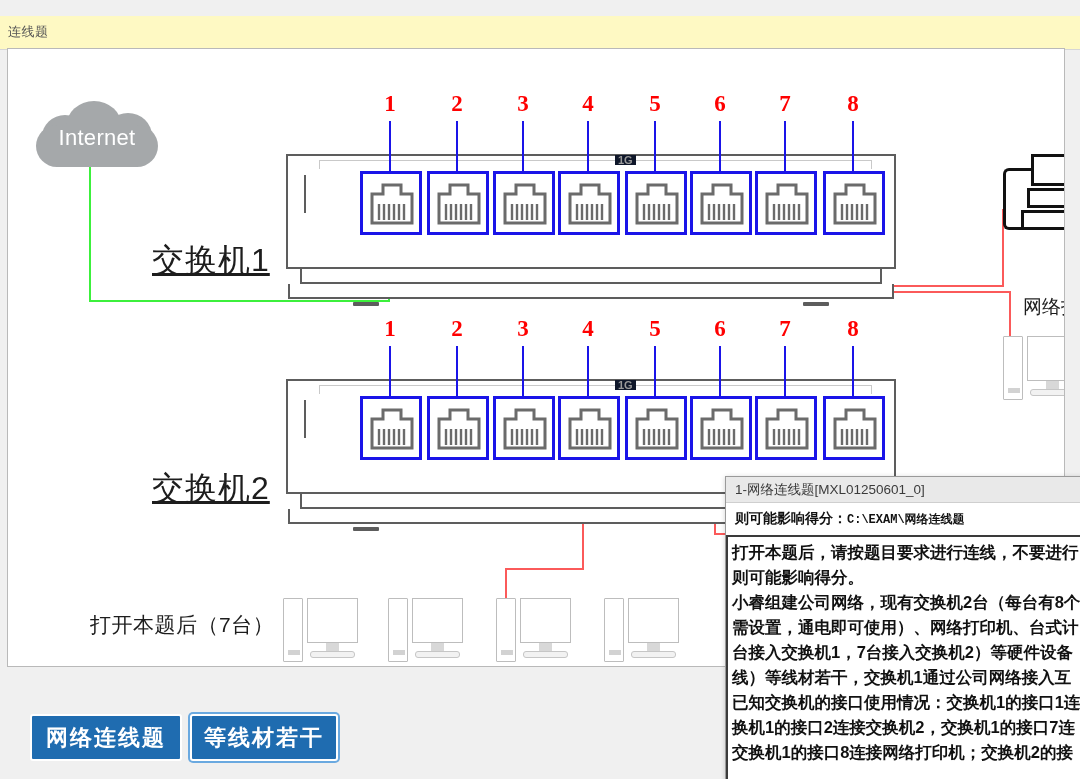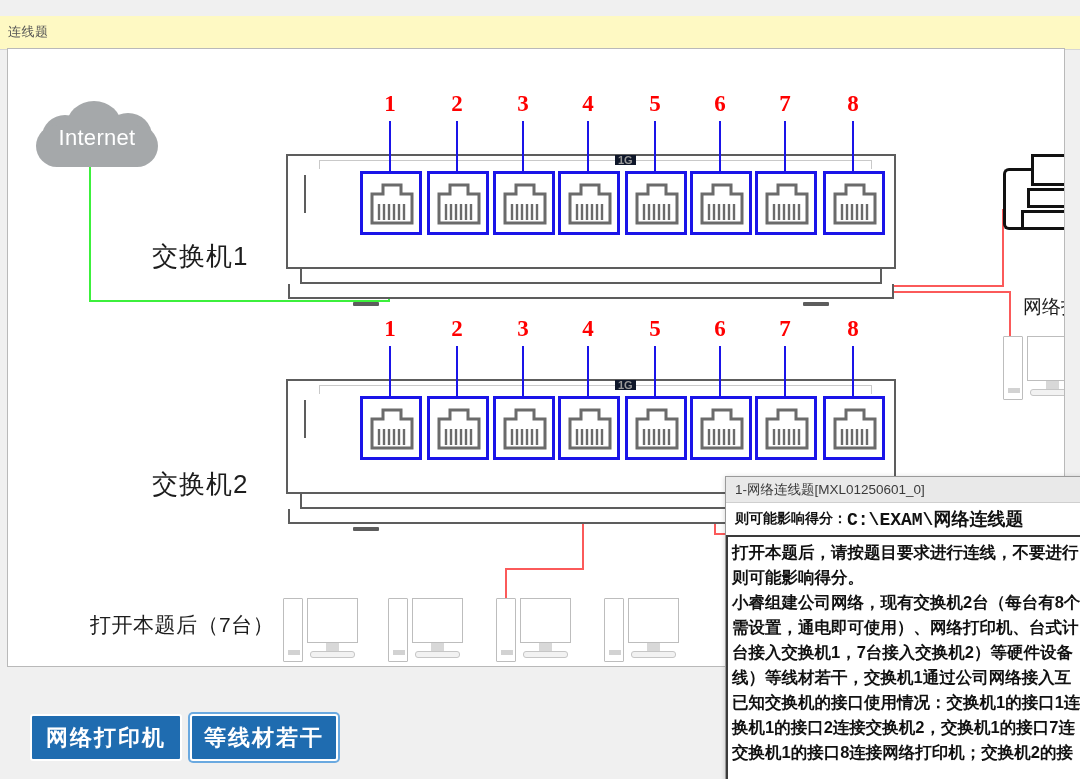--- a/index.html
+++ b/index.html
@@ -79,22 +79,22 @@
   .jack{position:absolute;left:7px;top:8px;width:44px;height:44px;}
   .port-label{
     position:absolute;width:30px;text-align:center;
     color:#ff0000;font-size:23px;font-weight:700;line-height:1;
     font-family:"Liberation Serif","DejaVu Serif",serif;
   }
   .port-stem{position:absolute;width:2px;background:#1a14e8;}
 
   
   .sw-caption{
-    position:absolute;font-size:26px;color:#1d1d1d;font-weight:400;
-    white-space:nowrap;letter-spacing:1px;
+    position:absolute;font-size:32px;color:#1d1d1d;font-weight:400;
+    white-space:nowrap;letter-spacing:1px;text-decoration:underline;
   }
 
   
   .pc{position:absolute;width:75px;height:70px;}
   .pc .tower{
     position:absolute;left:0;top:4px;width:20px;height:64px;
     border:1.5px solid #bdbdbd;box-sizing:border-box;border-radius:1px;background:#fff;
   }
   .pc .tower .badge{
     position:absolute;left:4px;bottom:6px;width:12px;height:5px;background:#d2d2d2;
@@ -158,21 +158,21 @@
     display:flex;align-items:center;padding-left:9px;box-sizing:border-box;
     font-size:13.5px;color:#3b3b3b;white-space:nowrap;
   }
   #dlg-folder{
     position:absolute;left:0;top:27px;width:360px;height:30px;
     display:flex;align-items:center;padding-left:9px;box-sizing:border-box;
     font-size:14px;font-weight:700;color:#111;white-space:nowrap;
   }
   #dlg-folder .mono{
     font-family:"Liberation Mono","DejaVu Sans Mono",monospace;
-    font-weight:700;font-size:18px;
+    font-weight:700;font-size:12px;
   }
   #dlg-body{
     position:absolute;left:0;top:58px;width:360px;height:245px;
     border-top:2px solid #3a3a3a;border-left:2px solid #3a3a3a;
     box-sizing:border-box;padding:3px 0 0 4px;overflow:hidden;
   }
   #dlg-body p{
     margin:0;font-size:16.5px;line-height:25px;color:#111;
     font-weight:700;white-space:nowrap;
   }
@@ -526,21 +526,21 @@
           <span class="badge"></span>
         </div>
       <div class="mon"></div>
       <div class="neck"></div>
       <div class="base"></div>
     </div>
 
   </div>
 </div>
 
-<div class="btn" style="left:30px;top:714px;width:152px;height:47px;">网络打印机</div>
+<div class="btn" style="left:30px;top:714px;width:152px;height:47px;">网络连线题</div>
 <div class="btn focused" style="left:190px;top:714px;width:148px;height:47px;">等线材若干</div>
 
 <div id="dialog">
   <div id="dlg-title">1-网络连线题[MXL01250601_0]</div>
   <div id="dlg-folder">
     <span>则可能影响得分：</span>
       <span class="mono">C:\EXAM\网络连线题</span>
   </div>
   <div id="dlg-body">
     <p>打开本题后，请按题目要求进行连线，不要进行</p>

